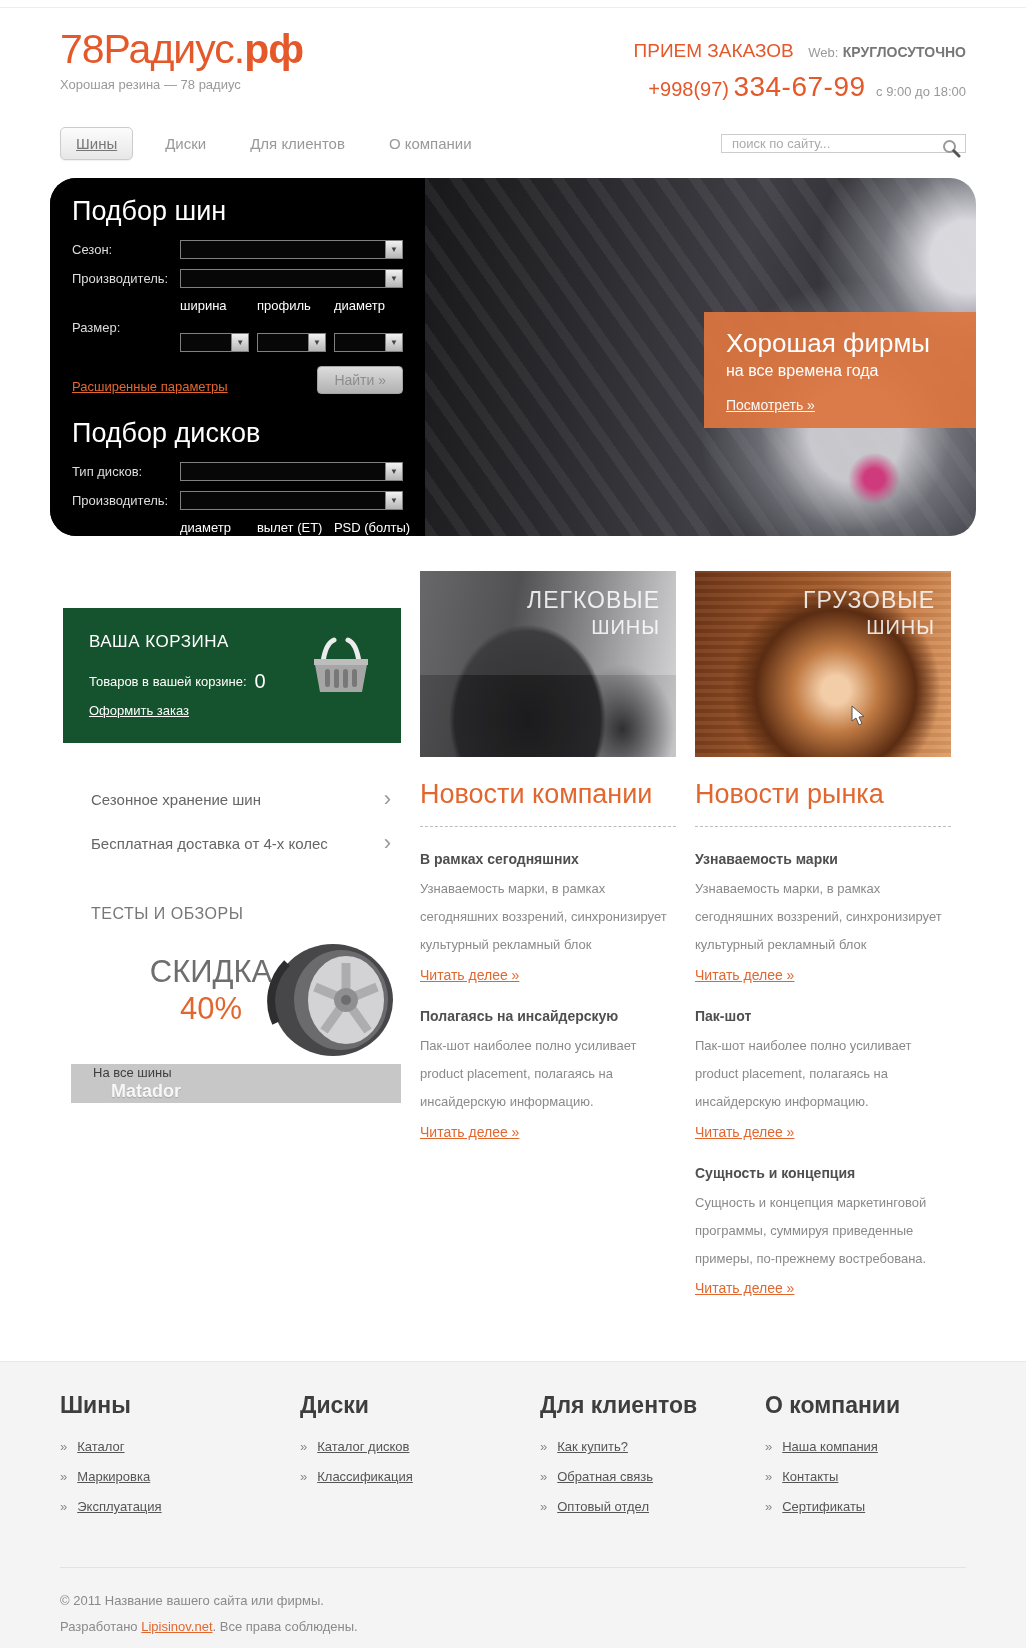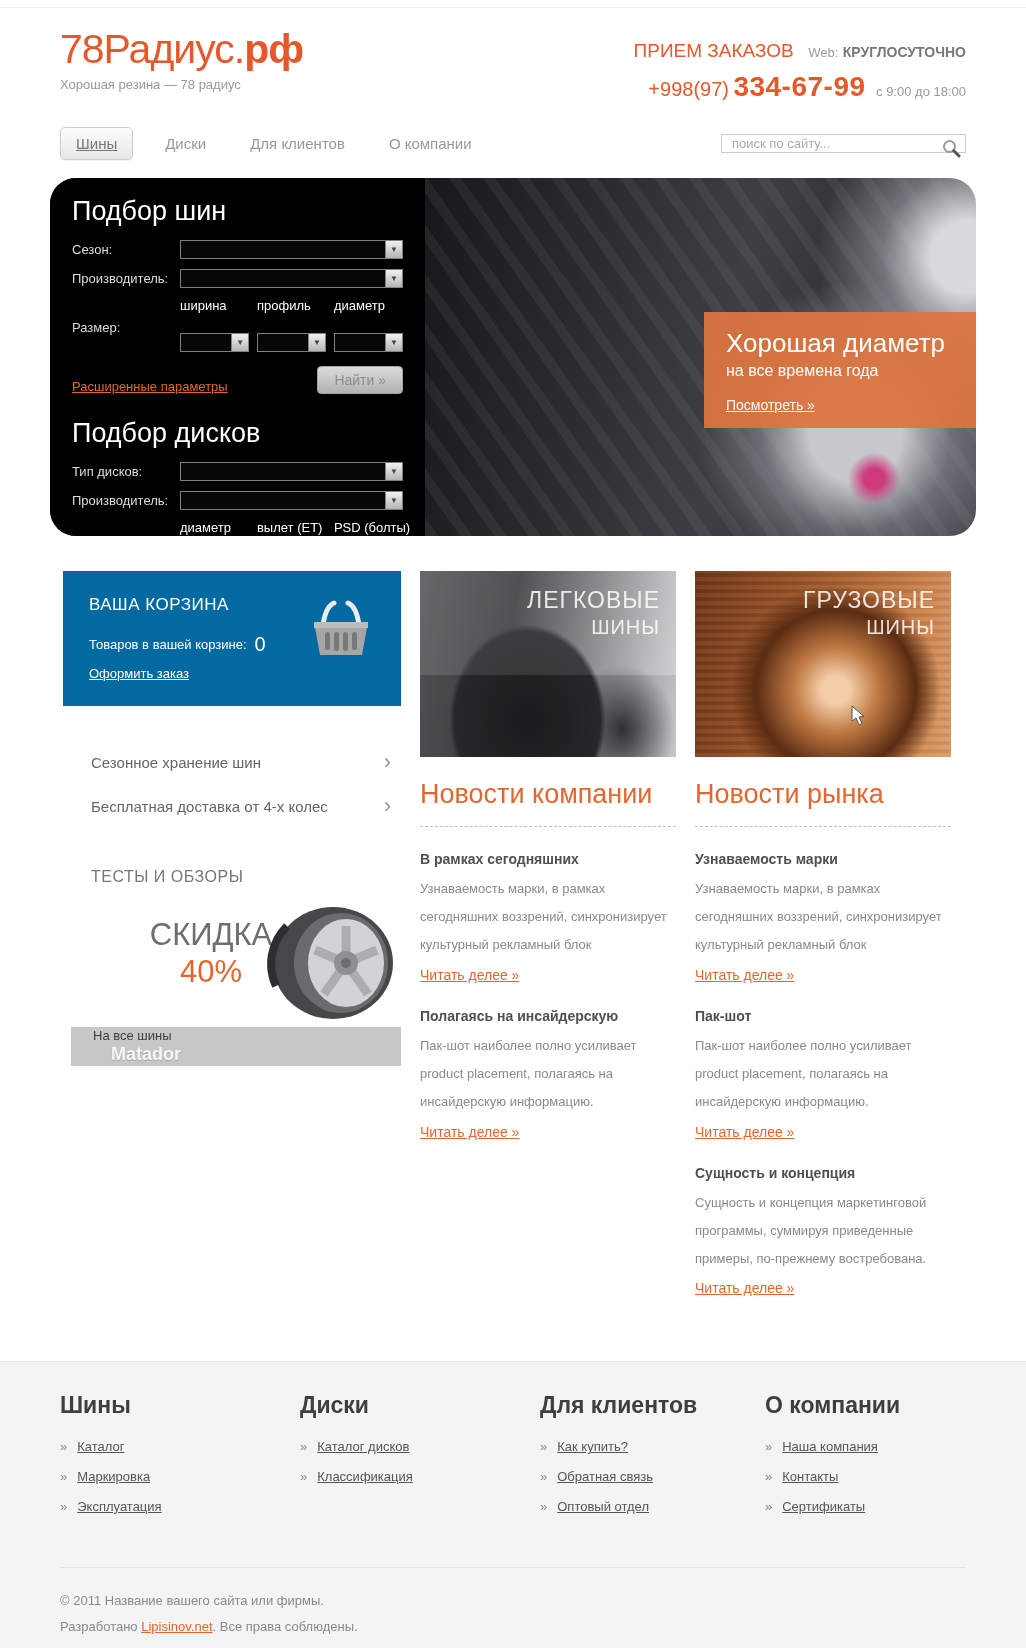--- a/index.html
+++ b/index.html
@@ -17,21 +17,21 @@
   .site-header { display: flex; justify-content: space-between; padding: 20px 10px 0; }
   .logo { font-size: 41px; color: #e4582a; letter-spacing: -1px; line-height: 1.05; }
   .logo .logo-bold { font-weight: 700; }
   .tagline { font-size: 13px; color: #999; margin-top: 6px; }
   .order-block { text-align: right; padding-top: 12px; white-space: nowrap; }
   .order-title { font-size: 19px; color: #e4582a; }
   .order-web-label { font-size: 13px; color: #999; margin-left: 10px; }
   .order-web-value { font-size: 14px; color: #777; font-weight: 700; }
   .order-line2 { margin-top: 9px; }
   .phone-prefix { font-size: 20px; color: #e4582a; }
-  .phone-number { font-size: 28px; color: #e4582a; font-weight: 700; letter-spacing: .5px; }
+  .phone-number { font-size: 28px; color: #e4582a; font-weight: 400; letter-spacing: .5px; }
   .order-hours { font-size: 13px; color: #999; margin-left: 6px; }
 
   
   .main-nav { display: flex; align-items: center; margin-top: 24px; padding: 0 10px; }
   .nav-item { font-size: 15px; color: #999; text-decoration: none; margin-right: 44px; }
   .nav-item.active {
     padding: 7px 15px; border: 1px solid #ccc; border-radius: 5px;
     background: linear-gradient(#fcfcfc, #e7e7e7);
     box-shadow: 0 1px 1px rgba(0,0,0,.06);
     color: #777; text-decoration: underline; margin-right: 32px;
@@ -93,21 +93,21 @@
   .hero-banner-sub { font-size: 16px; margin-top: 3px; }
   .hero-banner-link {
     display: inline-block; margin-top: 17px; font-size: 14px; color: #fff;
     text-decoration: underline; opacity: .95;
   }
 
   
   .main-grid { display: grid; grid-template-columns: 338px 256px 256px; column-gap: 19px; margin: 35px 0 0 13px; }
 
   
-  .cart-box { position: relative; background: #0369a1; color: #fff; padding: 24px 26px; min-height: 128px; }
+  .cart-box { position: relative; background: #14532d; color: #fff; padding: 24px 26px; min-height: 128px; margin-top: 37px; }
   .cart-title { font-size: 17px; font-weight: 400; letter-spacing: .5px; }
   .cart-count-line { margin-top: 18px; font-size: 13px; }
   .cart-count { font-size: 20px; margin-left: 8px; vertical-align: -2px; }
   .cart-checkout { display: inline-block; margin-top: 10px; color: #fff; font-size: 13px; text-decoration: underline; }
   .basket-icon { position: absolute; right: 26px; top: 28px; }
 
   .promo-list { margin-top: 34px; }
   .promo-row {
     display: flex; justify-content: space-between; align-items: center;
     padding: 11px 10px 11px 28px; color: #666; font-size: 15px; cursor: pointer; text-align: right;
@@ -300,21 +300,21 @@
                 </div>
             </div>
           </div>
         </div>
 
       </div>
 
     </div>
 
     <div class="hero-banner">
-      <div class="hero-banner-title">Хорошая диаметр</div>
+      <div class="hero-banner-title">Хорошая фирмы</div>
       <div class="hero-banner-sub">на все времена года</div>
       <a class="hero-banner-link">Посмотреть »</a>
     </div>
   </section>
 
   <main class="main-grid">
 
     <div class="col-left">
       <div class="cart-box">
         <h4 class="cart-title">ВАША КОРЗИНА</h4>

